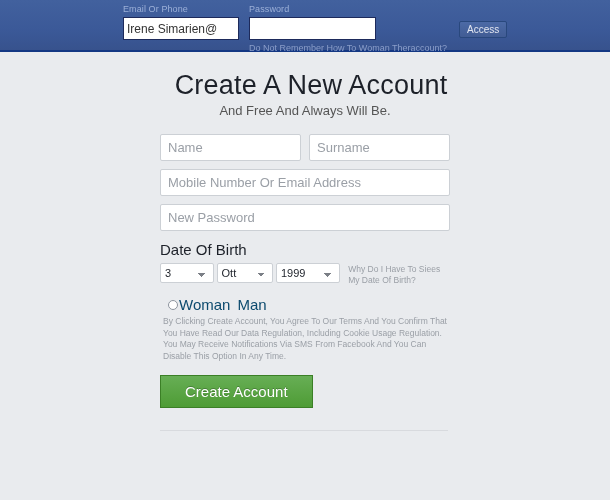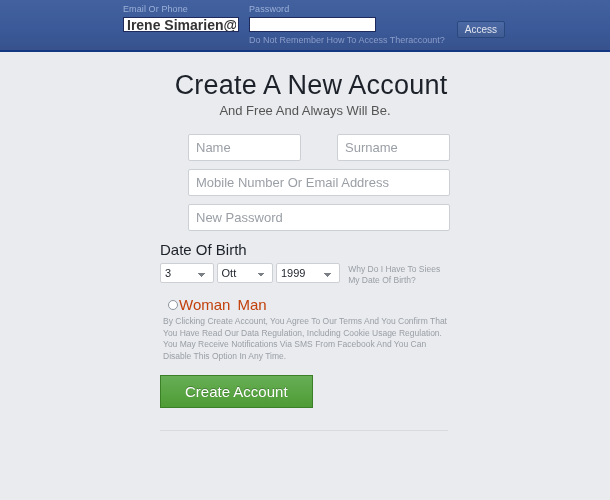--- a/index.html
+++ b/index.html
@@ -36,30 +36,29 @@
   }
   .login-label {
     font-size: 9px;
     color: #9cb0d8;
     line-height: 11px;
     margin-bottom: 2px;
     letter-spacing: .1px;
   }
   .login-input {
     width: 116px;
-    height: 15px;
+    height: 23px;
     border: 1px solid #1d2a5b;
     background: #ffffff;
-    font-size: 14px;
+    font-size: 12px;
     font-family: "Liberation Sans", sans-serif;
     color: #333;
     padding: 0 2px 0 3px;
     box-sizing: border-box;
     outline: none;
-    font-weight: bold;
   }
   .login-group.pass { margin-left: 10px; }
   .login-group.pass .login-input { width: 127px; }
   .forgot {
     font-size: 9px;
     color: #8a9dc9;
     line-height: 11px;
     margin-top: 3px;
     white-space: nowrap;
     cursor: pointer;
@@ -111,21 +110,20 @@
     border: 1px solid #ccd0d5;
     background: #fff;
     border-radius: 2px;
     box-sizing: border-box;
     font-size: 13px;
     padding: 0 7px;
     color: #1d2129;
     font-family: "Liberation Sans", sans-serif;
     outline: none;
     width: 100%;
-    margin-left: 28px;
   }
   .field::placeholder { color: #9a9fa6; }
   .half { flex: 1 1 0; min-width: 0; }
 
   .dob-title {
     font-size: 15px;
     margin: 10px 0 5px 0;
     color: #1d2129;
   }
   .dob-row {
@@ -176,21 +174,21 @@
     border: 1px solid #8d949e;
     border-radius: 50%;
     background: #fff;
     display: inline-block;
     margin-left: 8px;
     cursor: pointer;
     flex: none;
   }
   .gender-label {
     font-size: 15px;
-    color: #c2410c;
+    color: #0c4a6e;
     margin-left: 1px;
     cursor: pointer;
   }
   .gender-label.man { margin-left: 7px; }
 
   .terms {
     font-size: 8.5px;
     color: #9a9fa6;
     line-height: 11.5px;
     margin-top: 3px;
@@ -235,21 +233,21 @@
   <div class="login-area">
 
     <div class="login-group">
       <div class="login-label">Email Or Phone</div>
       <input class="login-input" type="text" value="Irene Simarien@" style="">
     </div>
 
     <div class="login-group pass">
       <div class="login-label">Password</div>
       <input class="login-input" type="password" value="" style="">
-      <div class="forgot">Do Not Remember How To Access Theraccount?</div>
+      <div class="forgot">Do Not Remember How To Woman Theraccount?</div>
     </div>
 
     <button class="access-btn">Access</button>
   </div>
 </div>
 
 <div class="content">
 
   <h1 class="headline">Create A New Account</h1>
   <div class="subhead">And Free And Always Will Be.</div>

